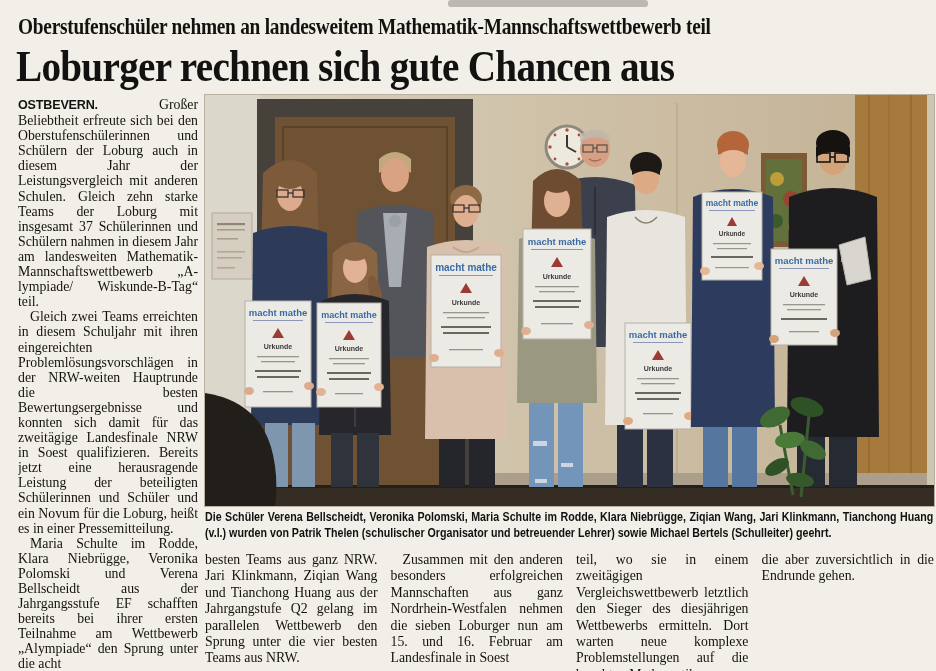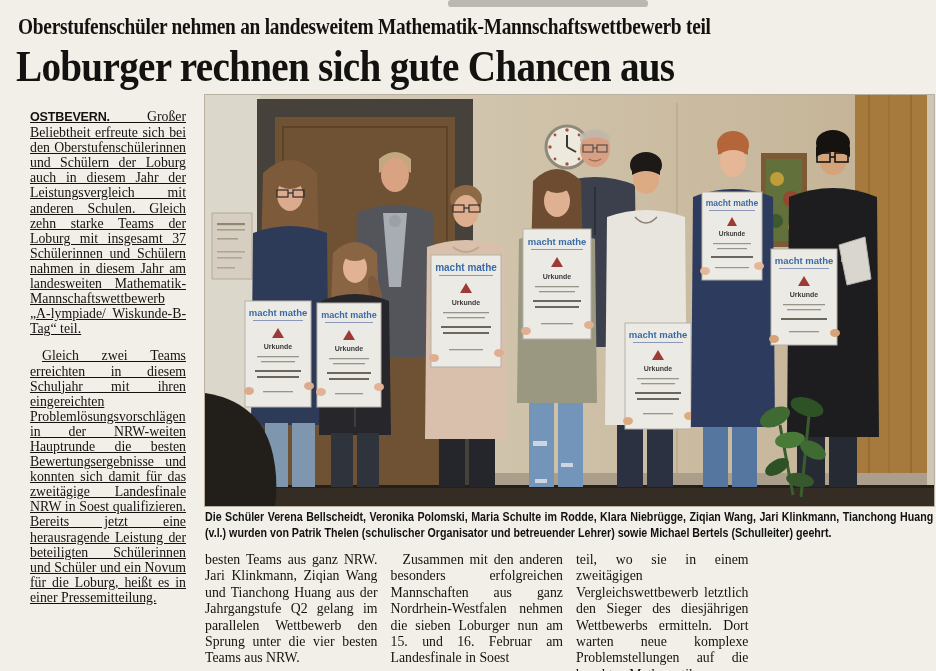--- a/index.html
+++ b/index.html
@@ -17,21 +17,21 @@
   }
   .headline{
     position:absolute;left:16px;top:40px;white-space:nowrap;
     font-weight:bold;font-size:45px;letter-spacing:-0.8px;
     transform:scaleX(0.87);transform-origin:left top;
   }
   .col1{
     position:absolute;left:18px;top:97px;width:180px;height:574px;
     font-size:13.8px;line-height:15.1px;text-align:justify;overflow:hidden;
   }
-  .col1 p{margin:12px;text-decoration:underline;}
+  .col1 p{margin:0;}
   .col1 p.indent{text-indent:12px;}
   .lead{font-family:"Liberation Sans","DejaVu Sans",sans-serif;font-weight:bold;font-size:12.6px;letter-spacing:-0.2px;}
   .photo{
     position:absolute;left:205px;top:95px;width:729px;height:411px;
     background:#cfc3ab;outline:1px solid #b9b0a0;
   }
   .photo svg{display:block;width:729px;height:411px;}
   .caption{
     position:absolute;left:205px;top:509px;width:888px;
     font-family:"Liberation Sans","DejaVu Sans",sans-serif;
@@ -55,20 +55,21 @@
 <body>
 
 <div class="scan-artifact"></div>
 
 <div class="kicker">Oberstufenschüler nehmen an landesweitem Mathematik-Mannschaftswettbewerb teil</div>
 <h1 class="headline" style="margin:0;">Loburger rechnen sich gute Chancen aus</h1>
 
 <div class="col1">
   <p><span class="lead">OSTBEVERN.</span> <span>Großer Beliebtheit erfreute sich bei den Oberstufenschülerinnen und Schülern der Loburg auch in diesem Jahr der Leistungsvergleich mit anderen Schulen. Gleich zehn starke Teams der Loburg mit insgesamt 37 Schülerinnen und Schülern nahmen in diesem Jahr am landesweiten Mathematik-Mannschaftswettbewerb „A-lympiade/ Wiskunde-B-Tag“ teil.</span></p>
   <p class="indent">Gleich zwei Teams erreichten in diesem Schuljahr mit ihren eingereichten Problemlösungsvorschlägen in der NRW-weiten Hauptrunde die besten Bewertungsergebnisse und konnten sich damit für das zweitägige Landesfinale NRW in Soest qualifizieren. Bereits jetzt eine herausragende Leistung der beteiligten Schülerinnen und Schüler und ein Novum für die Loburg, heißt es in einer Pressemitteilung.</p>
+  <p class="indent">Maria Schulte im Rodde, Klara Niebrügge, Veronika Polomski und Verena Bellscheidt aus der Jahrgangsstufe EF schafften bereits bei ihrer ersten Teilnahme am Wettbewerb „Alympiade“ den Sprung unter die acht</p>
 </div>
 
 <div class="photo">
 <svg viewBox="0 0 729 411" xmlns="http://www.w3.org/2000/svg">
   <defs>
     <linearGradient id="wallg" x1="0" y1="0" x2="1" y2="0">
       <stop offset="0" stop-color="#d8d1c2"></stop>
       <stop offset="0.45" stop-color="#cfc2a9"></stop>
       <stop offset="1" stop-color="#c3b194"></stop>
     </linearGradient>
@@ -345,14 +346,15 @@
   <div class="bcol">
     <p>besten Teams aus ganz NRW. Jari Klinkmann, Ziqian Wang und Tianchong Huang aus der Jahrgangstufe Q2 gelang im parallelen Wettbewerb den Sprung unter die vier besten Teams aus NRW.</p>
   </div>
   <div class="bcol">
     <p class="indent">Zusammen mit den anderen besonders erfolgreichen Mannschaften aus ganz Nordrhein-Westfalen nehmen die sieben Loburger nun am 15. und 16. Februar am Landesfinale in Soest</p>
   </div>
   <div class="bcol">
     <p>teil, wo sie in einem zweitägigen Vergleichswettbewerb letztlich den Sieger des diesjährigen Wettbewerbs ermitteln. Dort warten neue komplexe Problemstellungen auf die begabten Mathematiker,</p>
   </div>
   <div class="bcol">
+    <p>die aber zuversichtlich in die Endrunde gehen.</p>
   </div>
 </div>
 
 </body></html>

